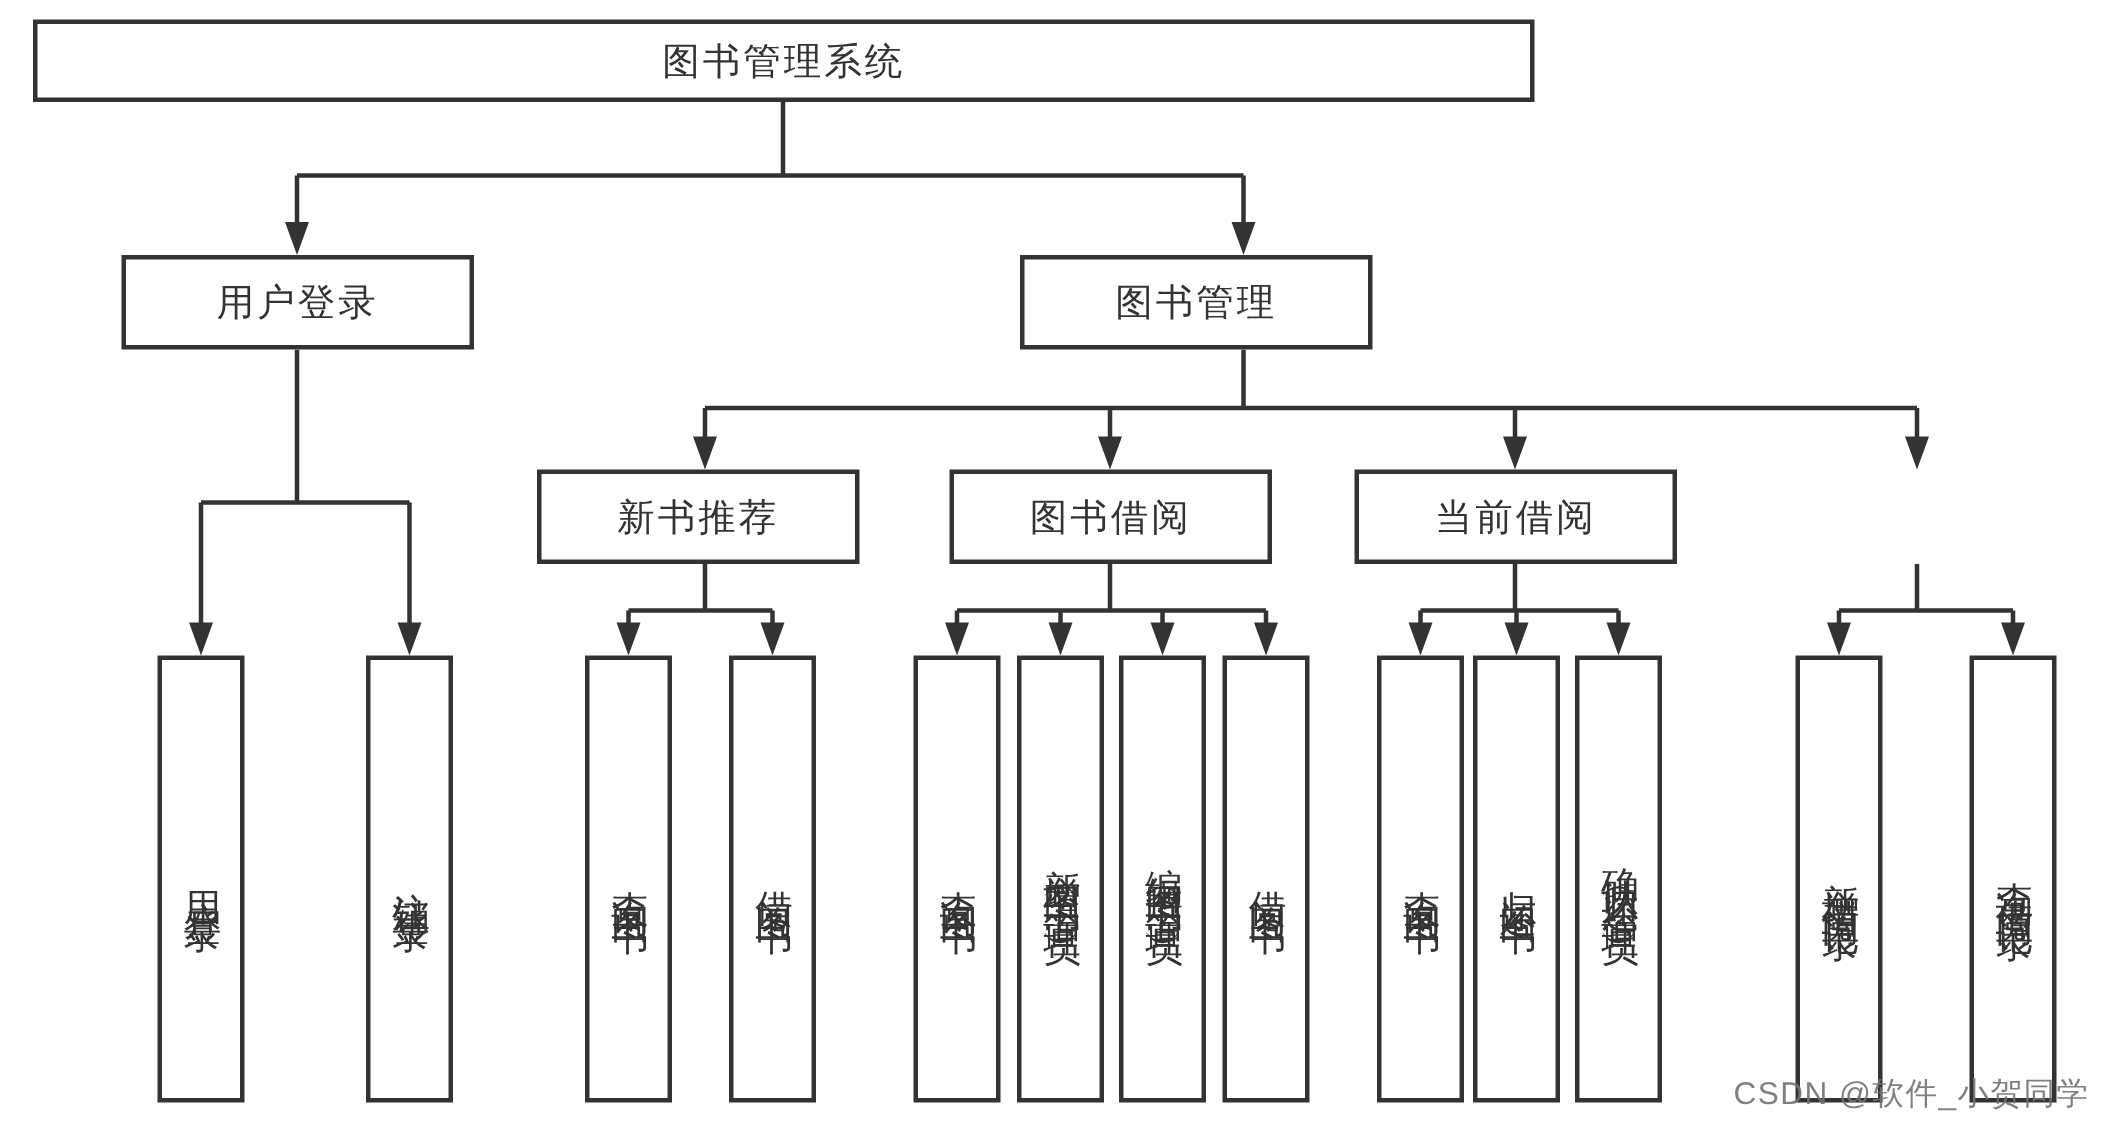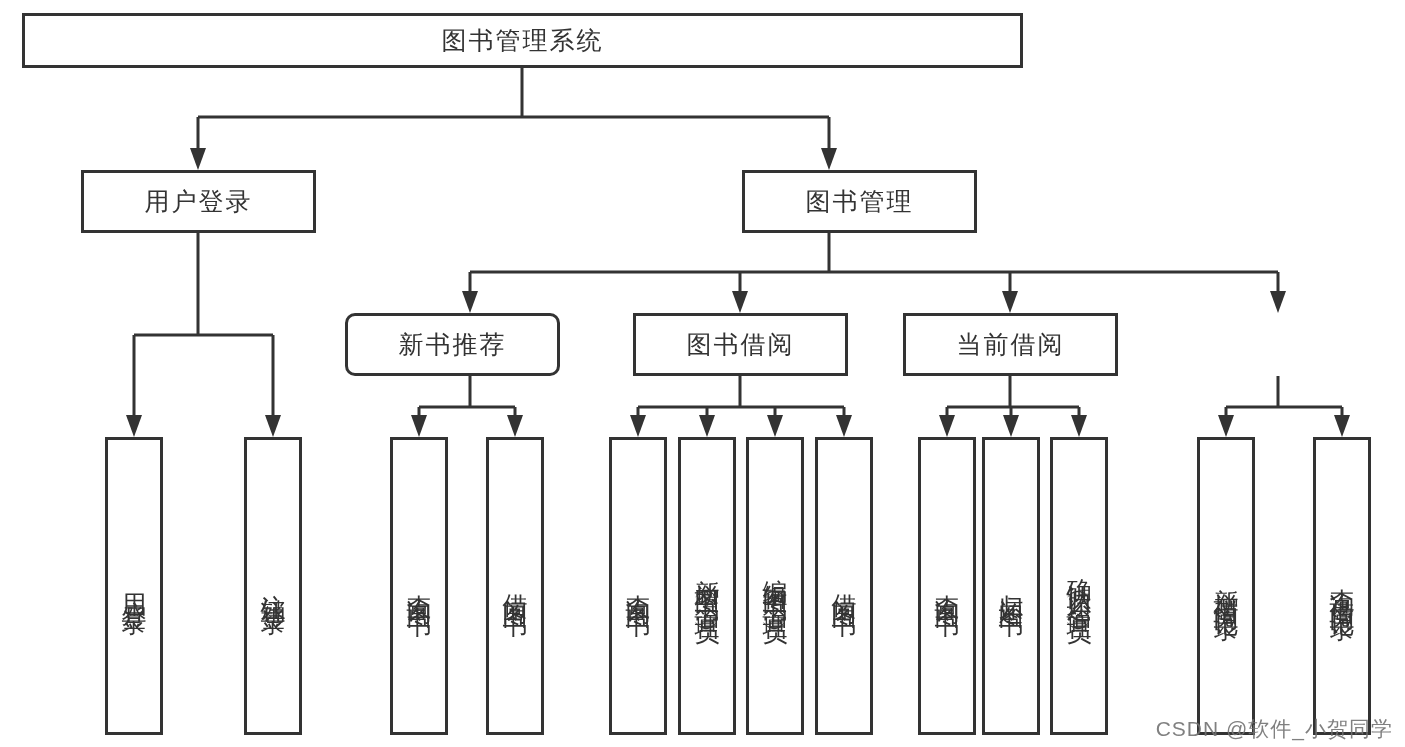--- a/index.html
+++ b/index.html
@@ -31,23 +31,23 @@
     text-orientation: mixed;
     font-size: 25px;
     letter-spacing: 6px;
     line-height: 1;
     white-space: nowrap;
   }
   
   .root  { left: 22px;  top: 13px;  width: 1001px; height: 55px; }
   .lvl2  { top: 170px; width: 235px; height: 63px; }
   .b-user { left: 81px; }
-  .b-book { left: 742px; }
+  .b-book { left: 680px; }
   .lvl3  { top: 313px; width: 215px; height: 63px; }
-  .g-recommend { left: 345px; border-radius: 10px; }
+  .g-recommend { left: 358px; }
   .g-borrow    { left: 633px; }
   .g-current   { left: 903px; }
   .g-records   { left: 1172px; width: 213px; }
   .leaf  { top: 437px; width: 58px; height: 298px; }
   .lf-login   { left: 105px; }
   .lf-logout  { left: 244px; }
   .lf-nbq     { left: 390px; }
   .lf-nbb     { left: 486px; }
   .lf-bbq     { left: 609px; }
   .lf-bba     { left: 678px; }

